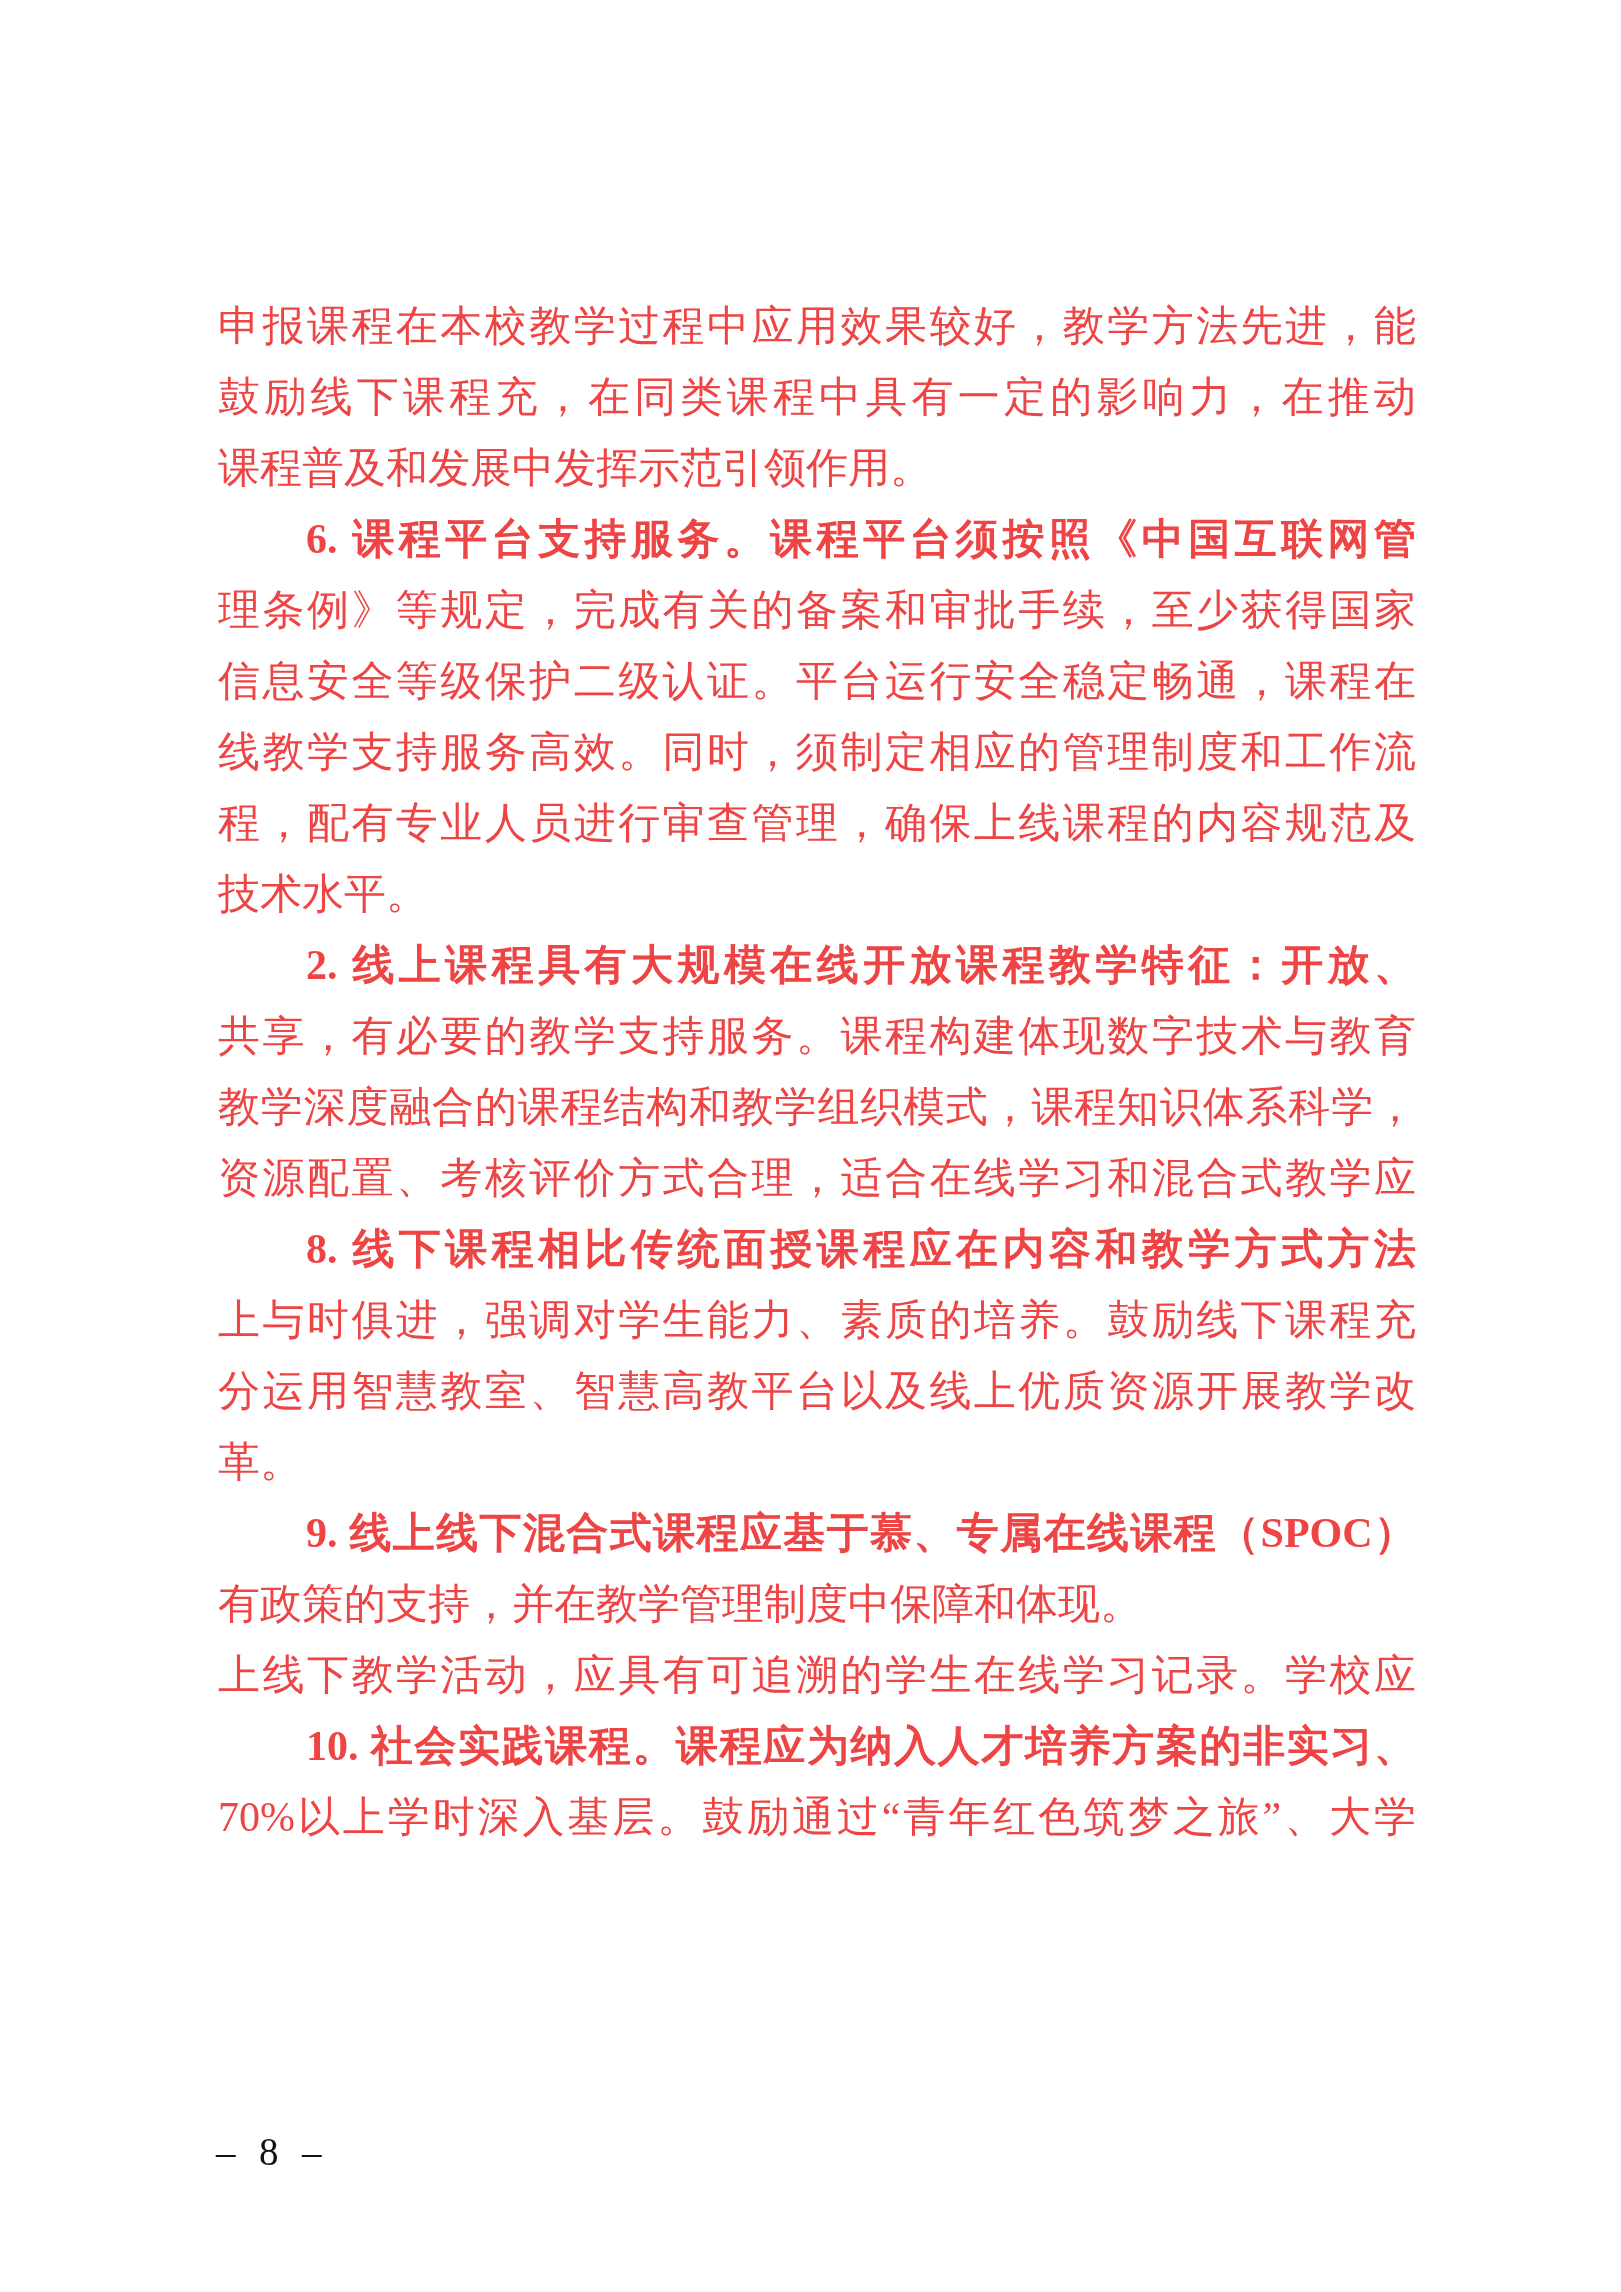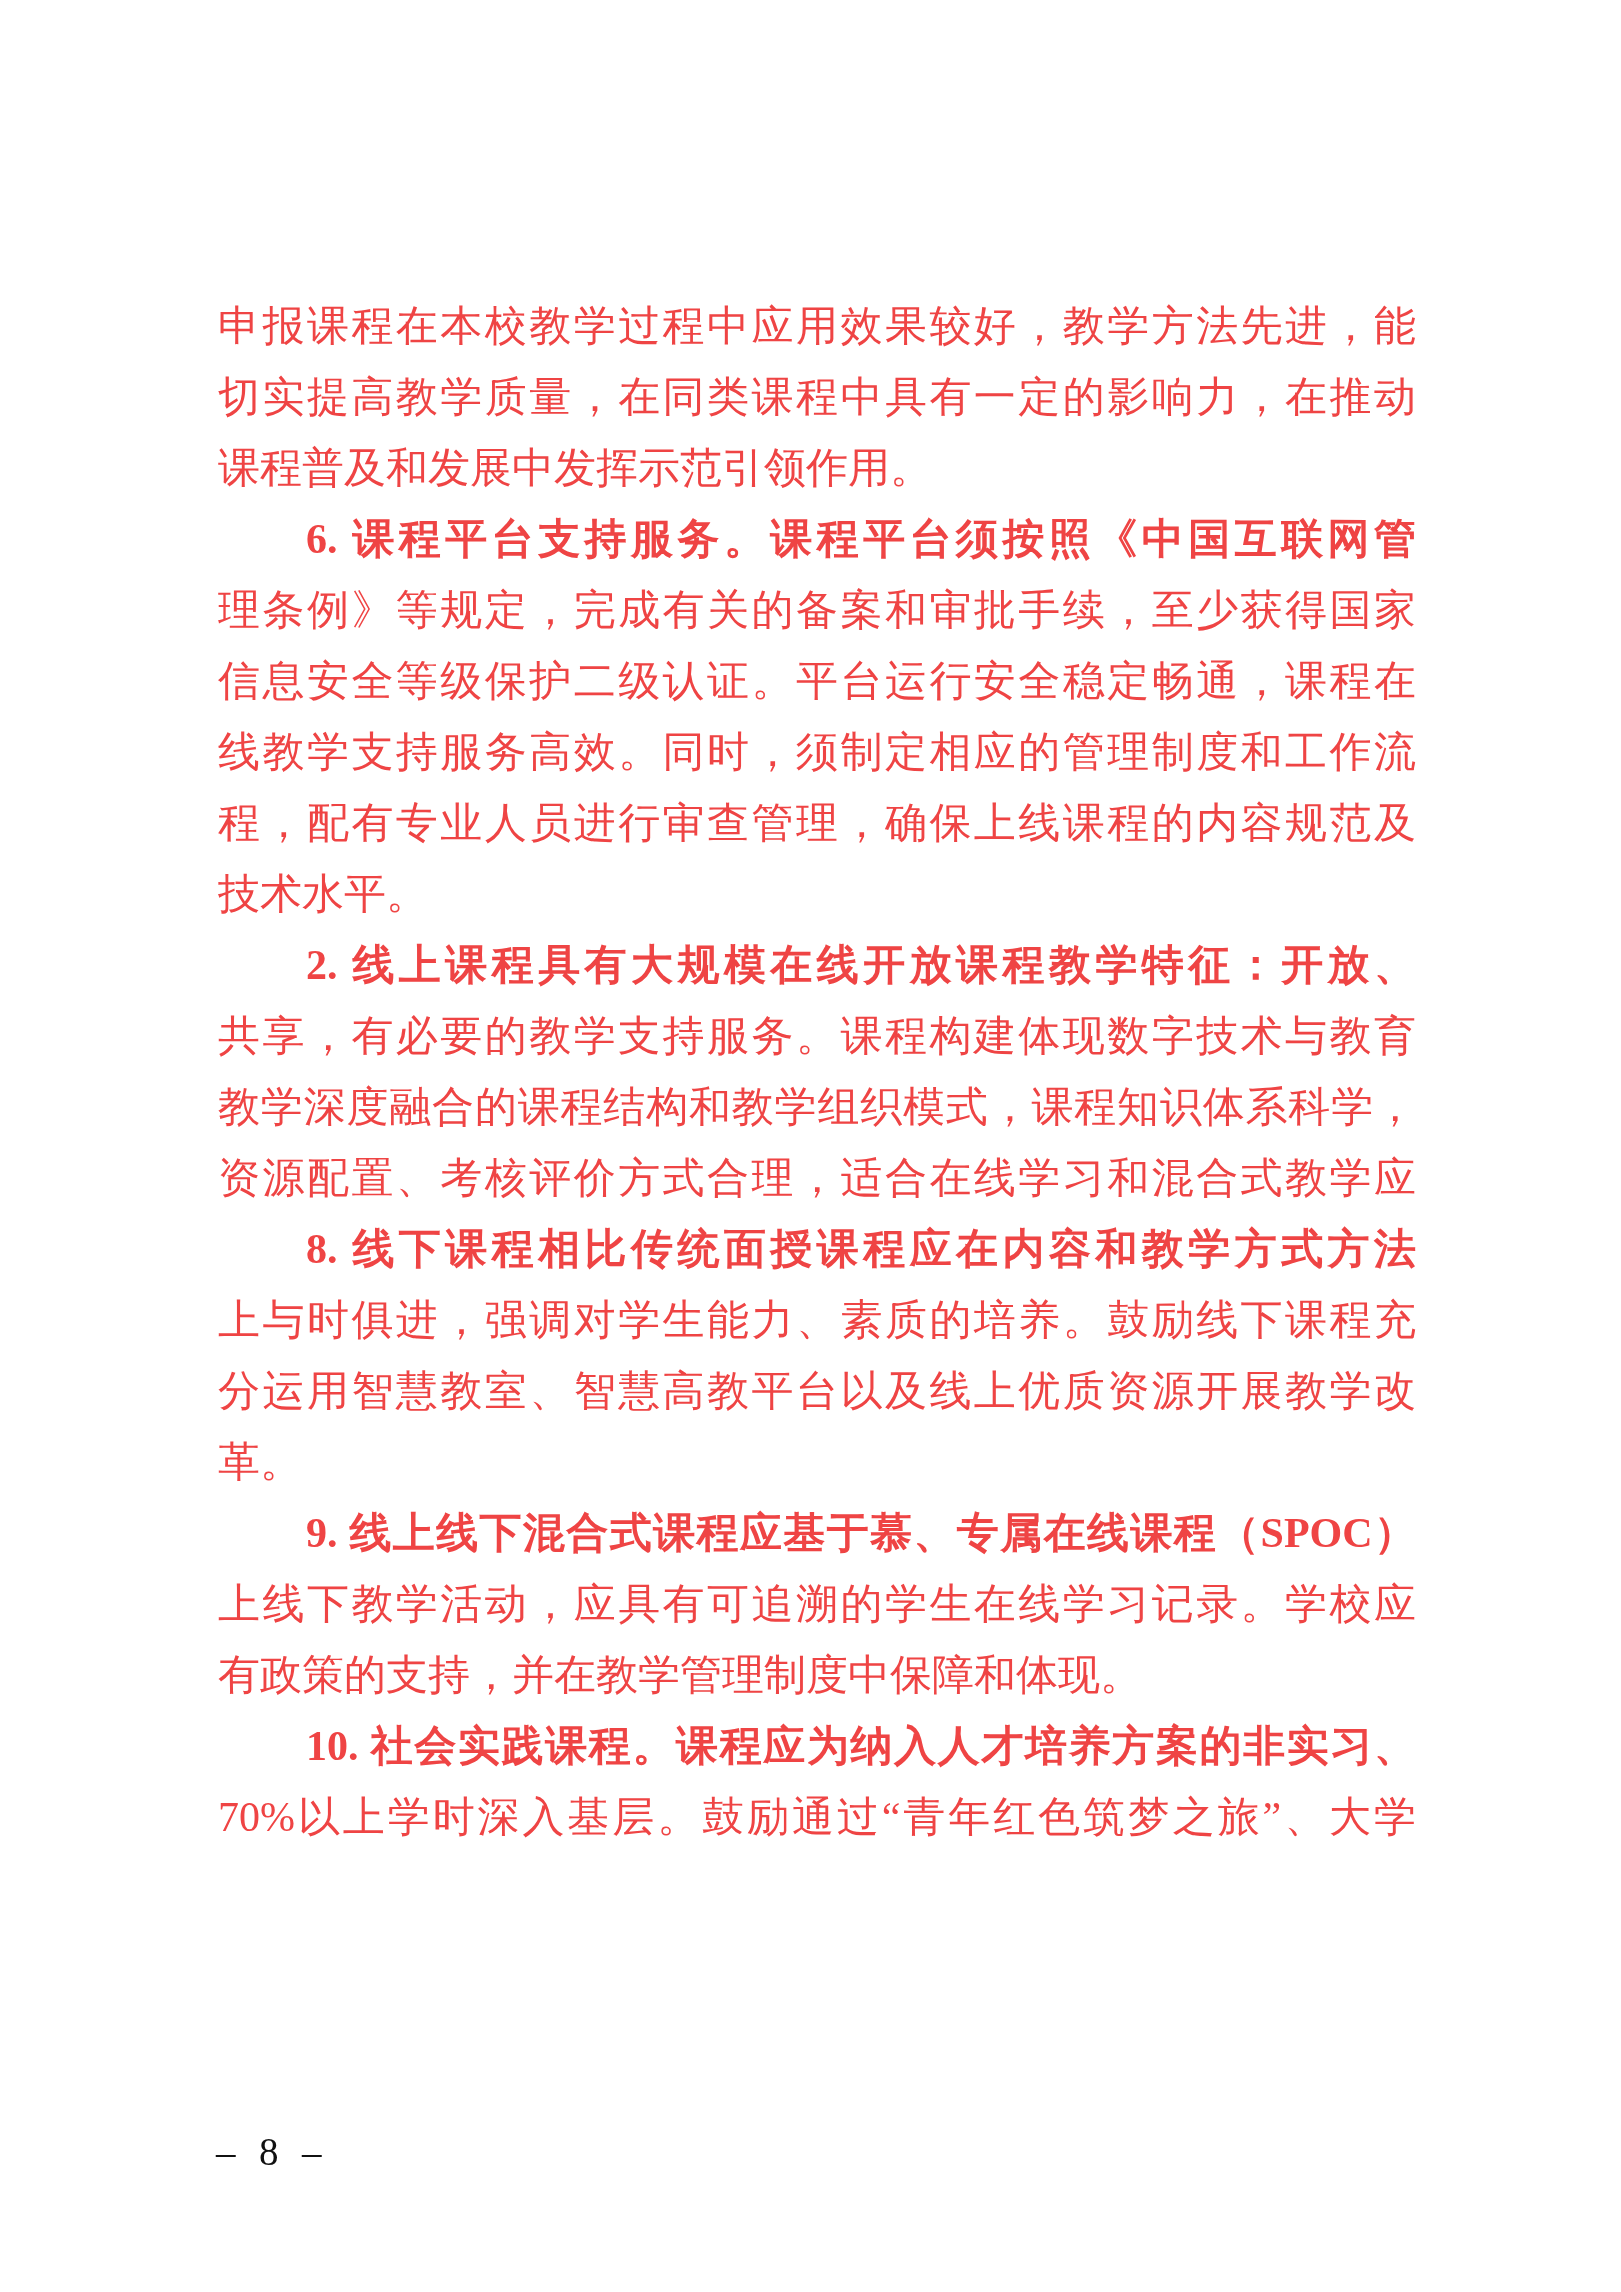--- a/index.html
+++ b/index.html
@@ -48,37 +48,37 @@
     color: #111111;
     font-family: "Liberation Serif", "DejaVu Serif", serif;
   }
 </style>
 </head>
 <body>
 
 <div class="page">
   <div class="text-block" id="text-block">
       <div class="line">申报课程在本校教学过程中应用效果较好，教学方法先进，能</div>
-      <div class="line">切实提高教学质量，在同类课程中具有一定的影响力，在推动</div>
+      <div class="line">鼓励线下课程充，在同类课程中具有一定的影响力，在推动</div>
       <div class="line para-end">课程普及和发展中发挥示范引领作用。</div>
       <div class="line indent">6. 课程平台支持服务。课程平台须按照《中国互联网管</div>
       <div class="line">理条例》等规定，完成有关的备案和审批手续，至少获得国家</div>
       <div class="line">信息安全等级保护二级认证。平台运行安全稳定畅通，课程在</div>
       <div class="line">线教学支持服务高效。同时，须制定相应的管理制度和工作流</div>
       <div class="line">程，配有专业人员进行审查管理，确保上线课程的内容规范及</div>
       <div class="line para-end">技术水平。</div>
       <div class="line indent">2. 线上课程具有大规模在线开放课程教学特征：开放、</div>
       <div class="line">共享，有必要的教学支持服务。课程构建体现数字技术与教育</div>
       <div class="line">教学深度融合的课程结构和教学组织模式，课程知识体系科学，</div>
       <div class="line">资源配置、考核评价方式合理，适合在线学习和混合式教学应</div>
       <div class="line indent">8. 线下课程相比传统面授课程应在内容和教学方式方法</div>
       <div class="line">上与时俱进，强调对学生能力、素质的培养。鼓励线下课程充</div>
       <div class="line">分运用智慧教室、智慧高教平台以及线上优质资源开展教学改</div>
       <div class="line para-end">革。</div>
       <div class="line indent">9. 线上线下混合式课程应基于慕、专属在线课程（SPOC）</div>
+      <div class="line para-end">有政策的支持，并在教学管理制度中保障和体现。</div>
       <div class="line">上线下教学活动，应具有可追溯的学生在线学习记录。学校应</div>
-      <div class="line para-end">有政策的支持，并在教学管理制度中保障和体现。</div>
       <div class="line indent">10. 社会实践课程。课程应为纳入人才培养方案的非实习、</div>
       <div class="line">70%以上学时深入基层。鼓励通过“青年红色筑梦之旅”、大学</div>
     </div>
   <div class="page-number">– 8 –</div>
 </div>
 
 
 </body></html>

